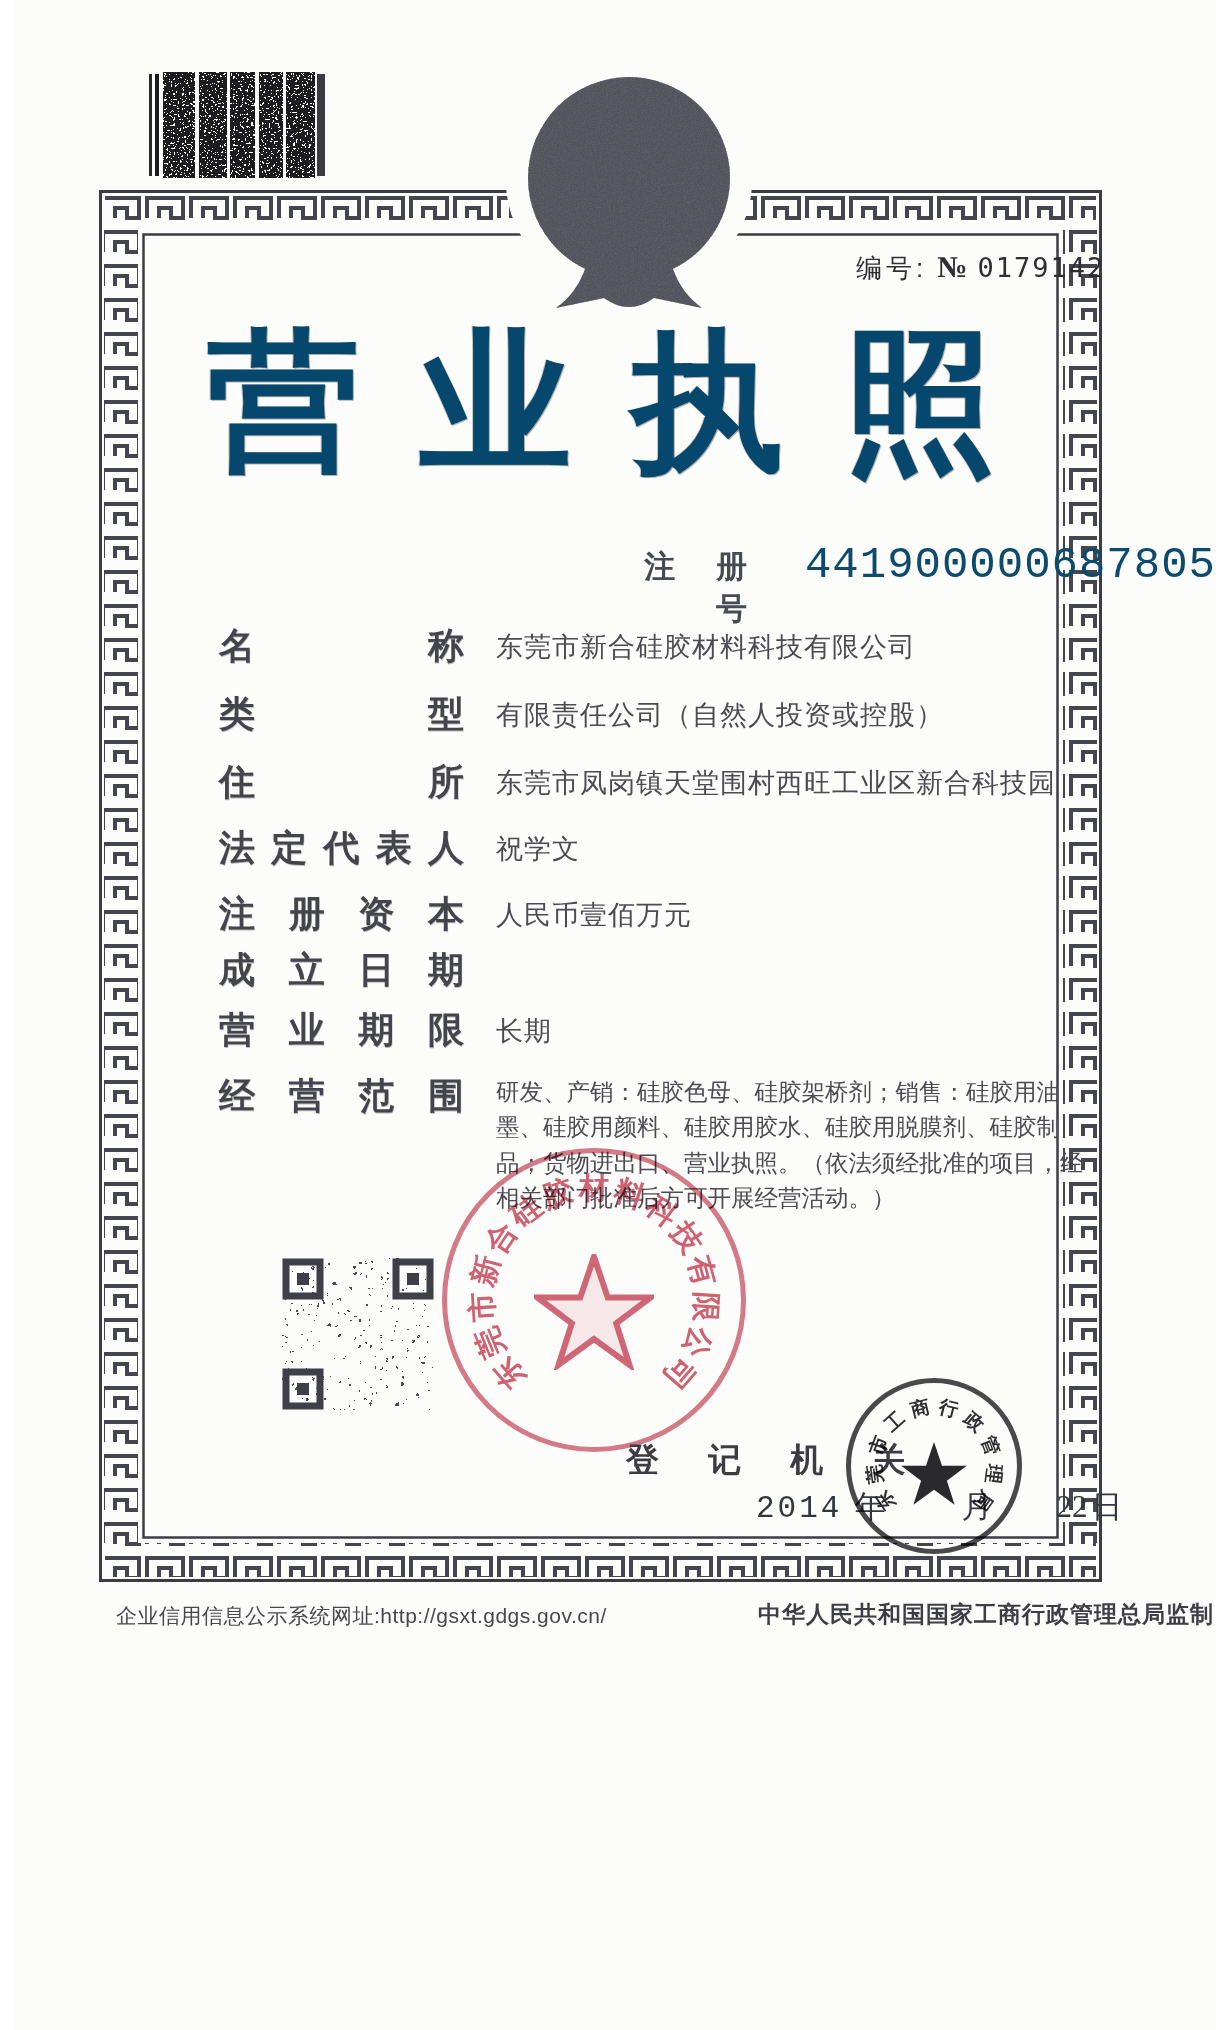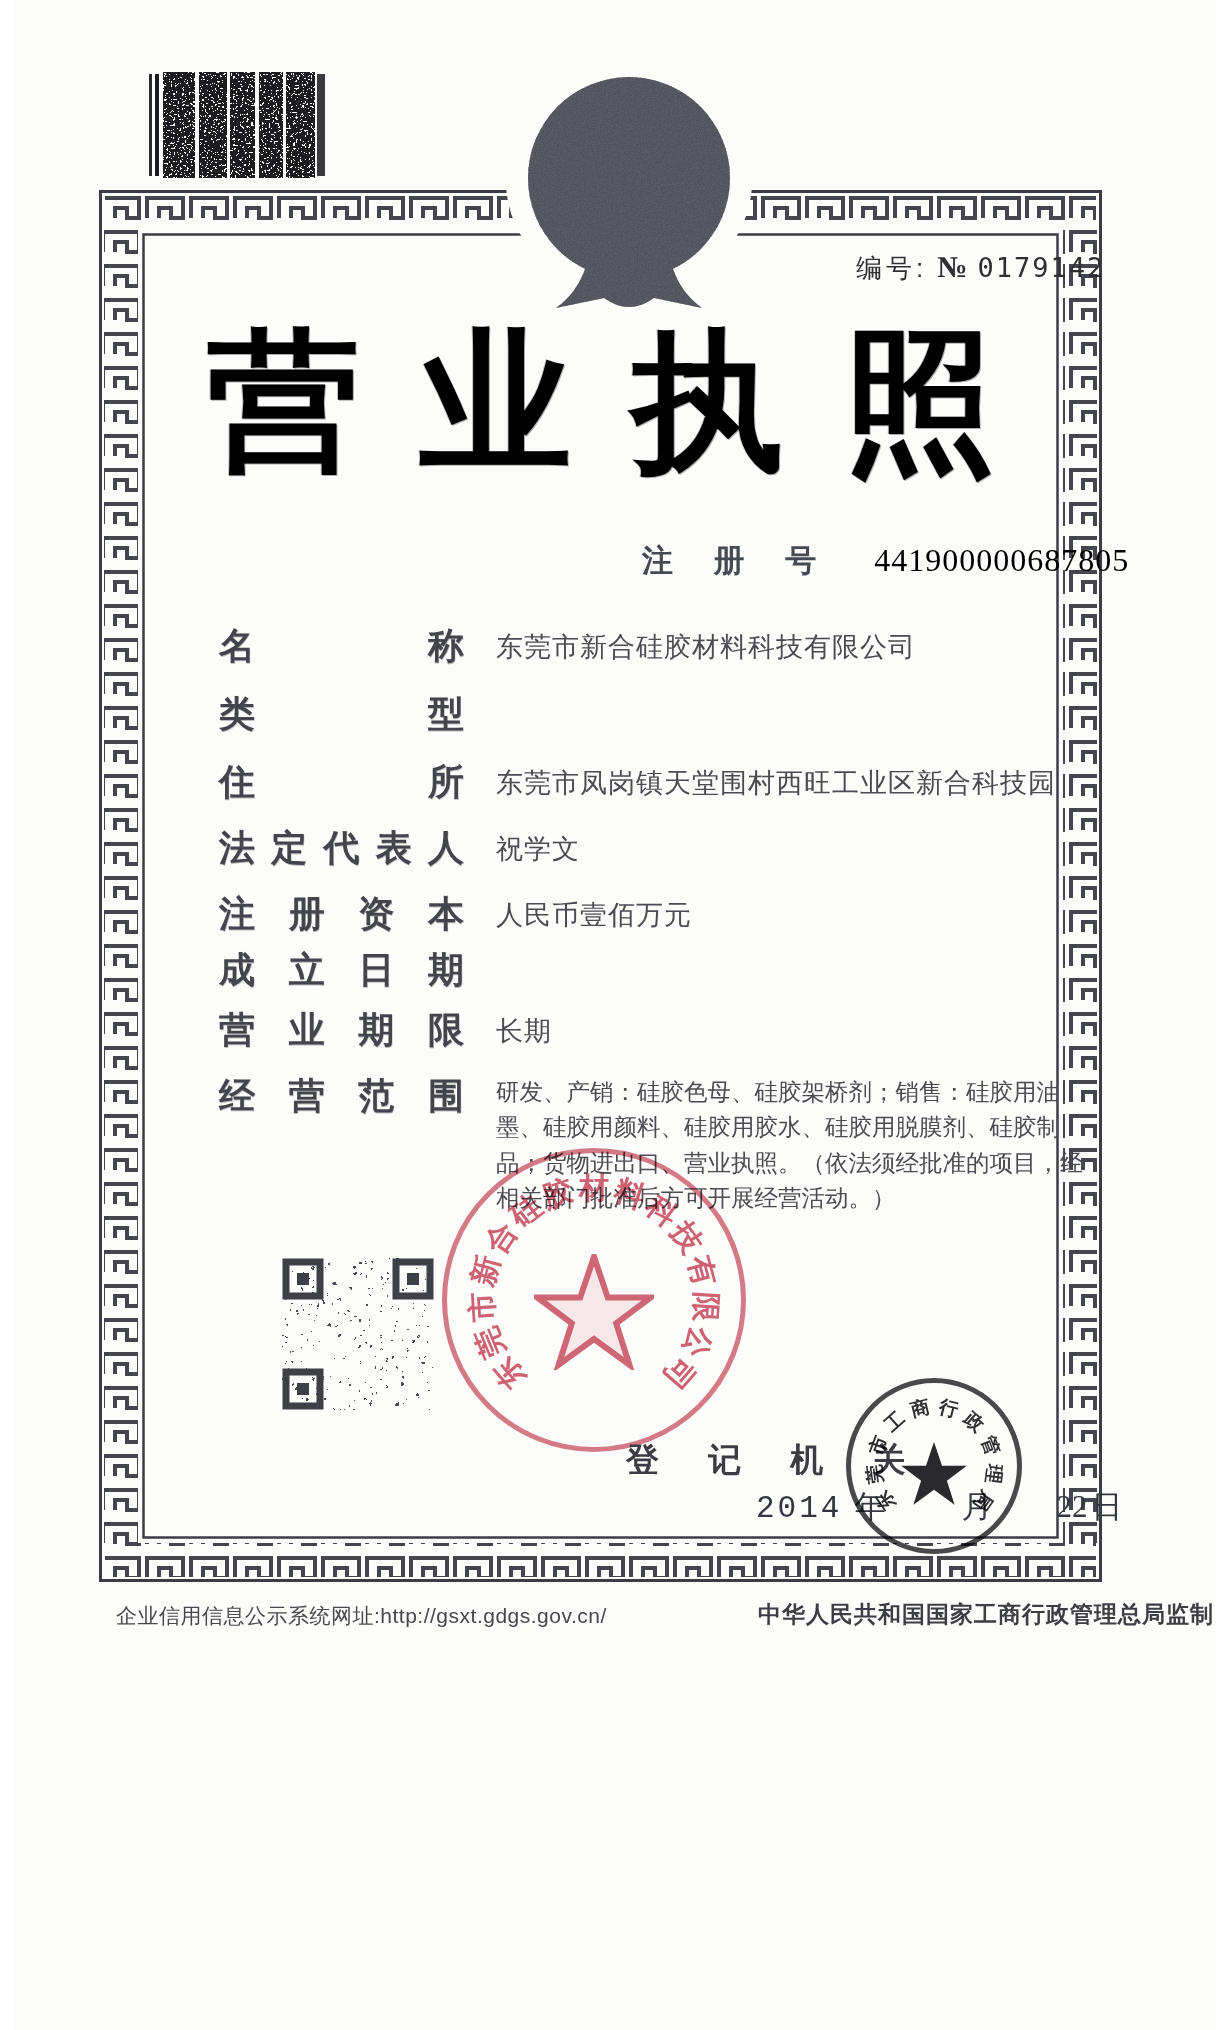--- a/index.html
+++ b/index.html
@@ -15,28 +15,28 @@
 
   
   .serial-row{left:842px;top:250px;display:flex;align-items:baseline;gap:10px;color:#2e2e33;}
   .serial-label{font-size:26px;letter-spacing:4px;}
   .serial-sym{font-family:"Liberation Serif",serif;font-weight:bold;font-size:30px;}
   .serial-num{font-family:"DejaVu Sans Mono",monospace;font-size:27px;letter-spacing:2px;}
 
   .license-title{
     left:130px;top:318px;width:915px;text-align:center;
     font-size:152px;font-weight:900;letter-spacing:60px;text-indent:60px;
-    color:#000000;line-height:1.1;
+    color:#0c4a6e;line-height:1.1;
     text-shadow:1px 1px 0 rgba(35,35,41,.35), -1px 0 0 rgba(35,35,41,.25);
     filter:contrast(1.05);
   }
 
   .regno-row{left:628px;top:540px;display:flex;align-items:baseline;gap:42px;}
   .regno-label{font-size:31px;font-weight:600;letter-spacing:16px;color:#464a52;text-align:right;}
-  .regno-value{font-family:Liberation Serif, serif;font-size:32px;color:#000000;letter-spacing:1px;}
+  .regno-value{font-family:Liberation Mono, monospace;font-size:44px;color:#0c4a6e;letter-spacing:1px;}
 
   
   .fields{left:205px;top:620px;width:870px;height:570px;}
   .field-row{position:absolute;left:0;width:870px;display:flex;}
   .field-label{
     width:245px;flex:0 0 245px;font-size:36px;font-weight:600;color:#44444c;
     text-shadow:0.5px 0.5px 0 rgba(68,68,76,.35);
   }
   .justify-chars{display:flex;justify-content:space-between;}
   .field-value{margin-left:32px;padding-top:7px;font-size:27px;color:#4b4b52;letter-spacing:1px;}
@@ -159,20 +159,21 @@
           <span>名</span>
           <span>称</span>
         </div>
       <div class="field-value">东莞市新合硅胶材料科技有限公司</div>
     </div>
     <div class="field-row" style="top:70px">
       <div class="field-label justify-chars">
           <span>类</span>
           <span>型</span>
         </div>
+      <div class="field-value">有限责任公司（自然人投资或控股）</div>
     </div>
     <div class="field-row" style="top:138px">
       <div class="field-label justify-chars">
           <span>住</span>
           <span>所</span>
         </div>
       <div class="field-value">东莞市凤岗镇天堂围村西旺工业区新合科技园</div>
     </div>
     <div class="field-row" style="top:204px">
       <div class="field-label justify-chars">

